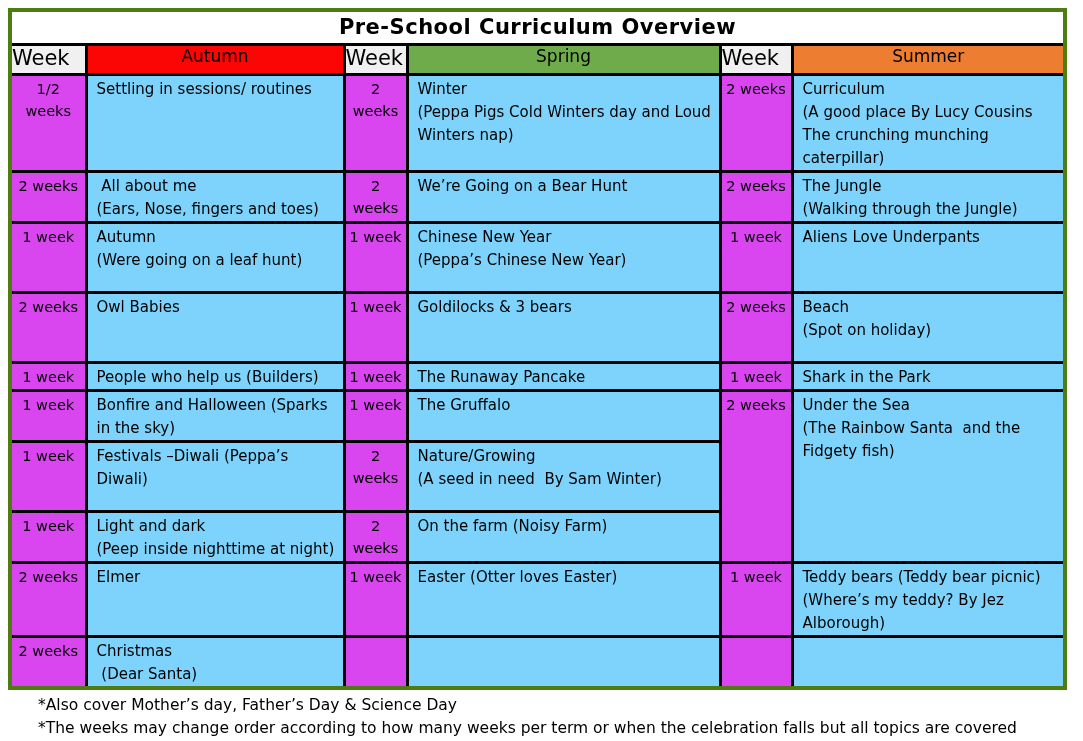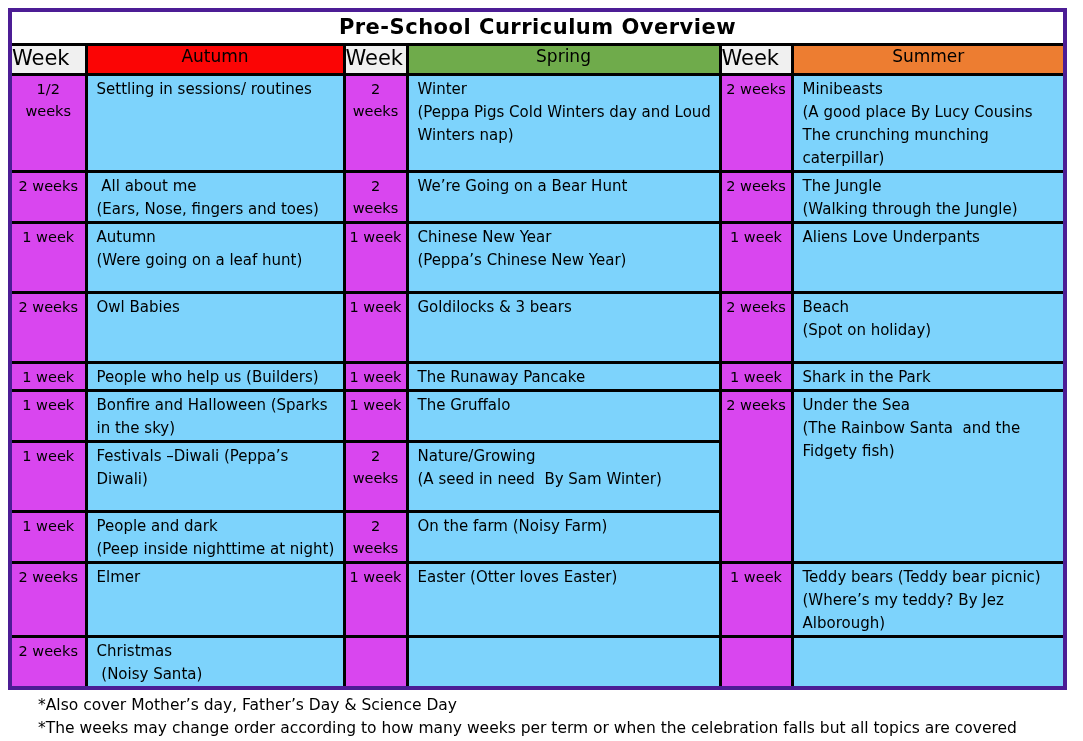--- a/index.html
+++ b/index.html
@@ -21,21 +21,21 @@
     table-layout: fixed;
     width: 1055px;
     margin: 8px 0 0 8px;
   }
   table.curriculum td {
     border: 3px solid #000000;
     vertical-align: top;
     box-sizing: border-box;
     overflow: hidden;
   }
-  table.curriculum { border: 4px solid #4c1d95; }
+  table.curriculum { border: 4px solid #4d7c0f; }
   td.title-cell {
     text-align: center;
     font-weight: bold;
     font-size: 21px;
     letter-spacing: 0.5px;
     padding: 3px 0 2px 0;
     background: #ffffff;
     vertical-align: middle;
   }
   td.week-head {
@@ -107,21 +107,21 @@
       <td class="week-head">Week</td>
       <td class="season-head head-summer">Summer</td>
     </tr>
     <tr style="height:95px">
       <td class="week-cell">1/2 weeks</td>
       <td class="topic-cell">Settling in sessions/ routines</td>
       <td class="week-cell">2 weeks</td>
       <td class="topic-cell">Winter
 (Peppa Pigs Cold Winters day and Loud Winters nap)</td>
       <td class="week-cell">2 weeks</td>
-      <td class="topic-cell">Minibeasts
+      <td class="topic-cell">Curriculum
 (A good place By Lucy Cousins
 The crunching munching caterpillar)</td>
     </tr>
     <tr style="height:48px">
       <td class="week-cell">2 weeks</td>
       <td class="topic-cell"> All about me
 (Ears, Nose, fingers and toes)</td>
       <td class="week-cell">2 weeks</td>
       <td class="topic-cell">We’re Going on a Bear Hunt</td>
       <td class="week-cell">2 weeks</td>
@@ -166,38 +166,38 @@
     </tr>
     <tr style="height:70px">
       <td class="week-cell">1 week</td>
       <td class="topic-cell">Festivals –Diwali (Peppa’s Diwali)</td>
       <td class="week-cell">2 weeks</td>
       <td class="topic-cell">Nature/Growing
 (A seed in need  By Sam Winter)</td>
     </tr>
     <tr style="height:48px">
       <td class="week-cell">1 week</td>
-      <td class="topic-cell">People and dark
+      <td class="topic-cell">Light and dark
 (Peep inside nighttime at night)</td>
       <td class="week-cell">2 weeks</td>
       <td class="topic-cell">On the farm (Noisy Farm)</td>
     </tr>
     <tr style="height:70px">
       <td class="week-cell">2 weeks</td>
       <td class="topic-cell">Elmer</td>
       <td class="week-cell">1 week</td>
       <td class="topic-cell">Easter (Otter loves Easter)</td>
       <td class="week-cell">1 week</td>
       <td class="topic-cell">Teddy bears (Teddy bear picnic)
 (Where’s my teddy? By Jez Alborough)</td>
     </tr>
     <tr style="height:47px">
       <td class="week-cell">2 weeks</td>
       <td class="topic-cell">Christmas
- (Noisy Santa)</td>
+ (Dear Santa)</td>
       <td class="week-cell"></td>
       <td class="topic-cell"></td>
       <td class="week-cell"></td>
       <td class="topic-cell"></td>
     </tr>
   </tbody>
     </table>
 
   <div class="footnotes">
     <div class="footnote">*Also cover Mother’s day, Father’s Day &amp; Science Day</div>

